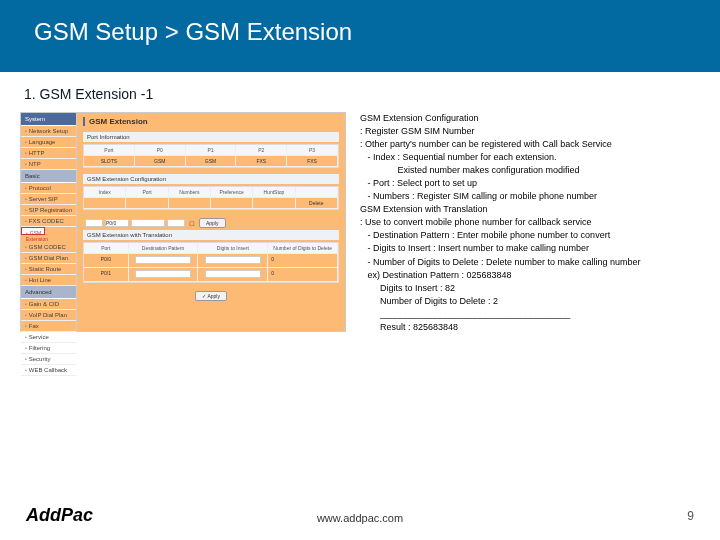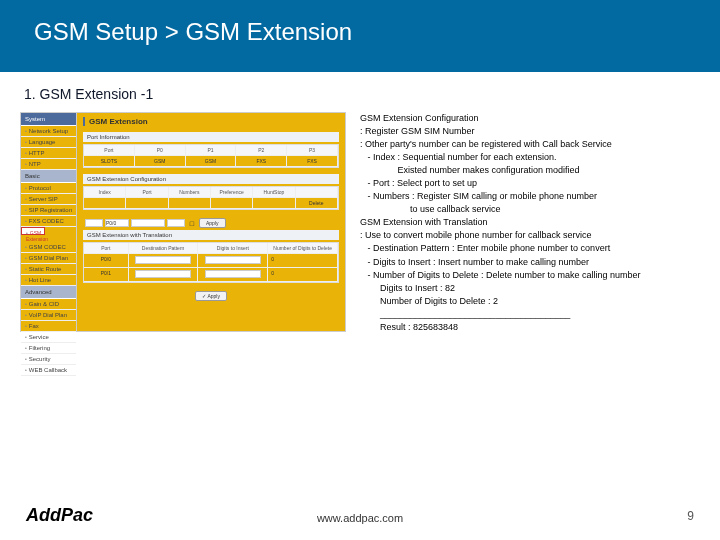--- a/index.html
+++ b/index.html
@@ -1,21 +1,21 @@
 <!DOCTYPE html>
 <html><head>
 <meta charset="utf-8">
 <style>
   * { margin: 0; padding: 0; box-sizing: border-box; }
   body { width: 720px; height: 540px; font-family: Arial, sans-serif; background: #fff; position: relative; overflow: hidden; }
   .header { background: #0369a1; color: #fff; padding: 18px 0 26px 34px; }
   .header h1 { font-size: 24px; font-weight: normal; }
   .subtitle { padding: 14px 12px 10px 24px; font-size: 14px; color: #0f172a; }
   .content { display: flex; padding: 0 10px 0 20px; gap: 14px; }
-  .shot { width: 326px; height: 220px; border: 1px solid #ccc; background: #eab308; font-size: 6px; color: #333; display: flex; }
+  .shot { width: 326px; height: 220px; border: 1px solid #ccc; background: #fdba74; font-size: 6px; color: #333; display: flex; }
   .sidebar { width: 56px; border-right: 1px solid #ccc; }
   .sbh { background: #4c6a9c; color: #fff; padding: 3px 4px; font-size: 6px; border-bottom: 1px solid #fff; }
   .sbh.light { background: #a8b5cc; color: #333; }
   .sbi { padding: 2px 4px; border-bottom: 1px solid #eee; color: #444; position: relative; }
   .sbi.sel { border: 1px solid #c33; color: #c33; }
   .sbi::before { content: "•"; color: #888; margin-right: 2px; font-size: 5px; }
   .main { flex: 1; padding: 4px 6px; }
   .mtitle { font-size: 8px; font-weight: bold; border-left: 2px solid #4c6a9c; padding-left: 4px; margin-bottom: 6px; }
   .sect { font-size: 6px; color: #333; margin-bottom: 2px; padding: 2px 4px; background: #eef1f6; }
   .tbl { border: 1px solid #ddd; margin-bottom: 6px; }
@@ -145,28 +145,28 @@
   </div>
 
   <div class="text-block">
     <div class="line">GSM Extension Configuration</div>
     <div class="line">: Register GSM SIM Number</div>
     <div class="line">: Other party's number can be registered with Call back Service</div>
     <div class="line">   - Index : Sequential number for each extension.</div>
     <div class="line">               Existed number makes configuration modified</div>
     <div class="line">   - Port : Select port to set up</div>
     <div class="line">   - Numbers : Register SIM calling or mobile phone number</div>
-    <div class="line">                    to use callback service</div>
     <div class="line"></div>
     <div class="line">GSM Extension with Translation</div>
     <div class="line">: Use to convert mobile phone number for callback service</div>
     <div class="line">   - Destination Pattern : Enter mobile phone number to convert</div>
     <div class="line">   - Digits to Insert : Insert number to make calling number</div>
     <div class="line">   - Number of Digits to Delete : Delete number to make calling number</div>
     <div class="line"></div>
+    <div class="line">   ex) Destination Pattern : 025683848</div>
     <div class="line">        Digits to Insert : 82</div>
     <div class="line">        Number of Digits to Delete : 2</div>
     <div class="line">        ______________________________________</div>
     <div class="line">        Result : 825683848</div>
   </div>
 </div>
 
 <div class="footer">
   <div class="brand">AddPac</div>
   <div class="pnum">9</div>

